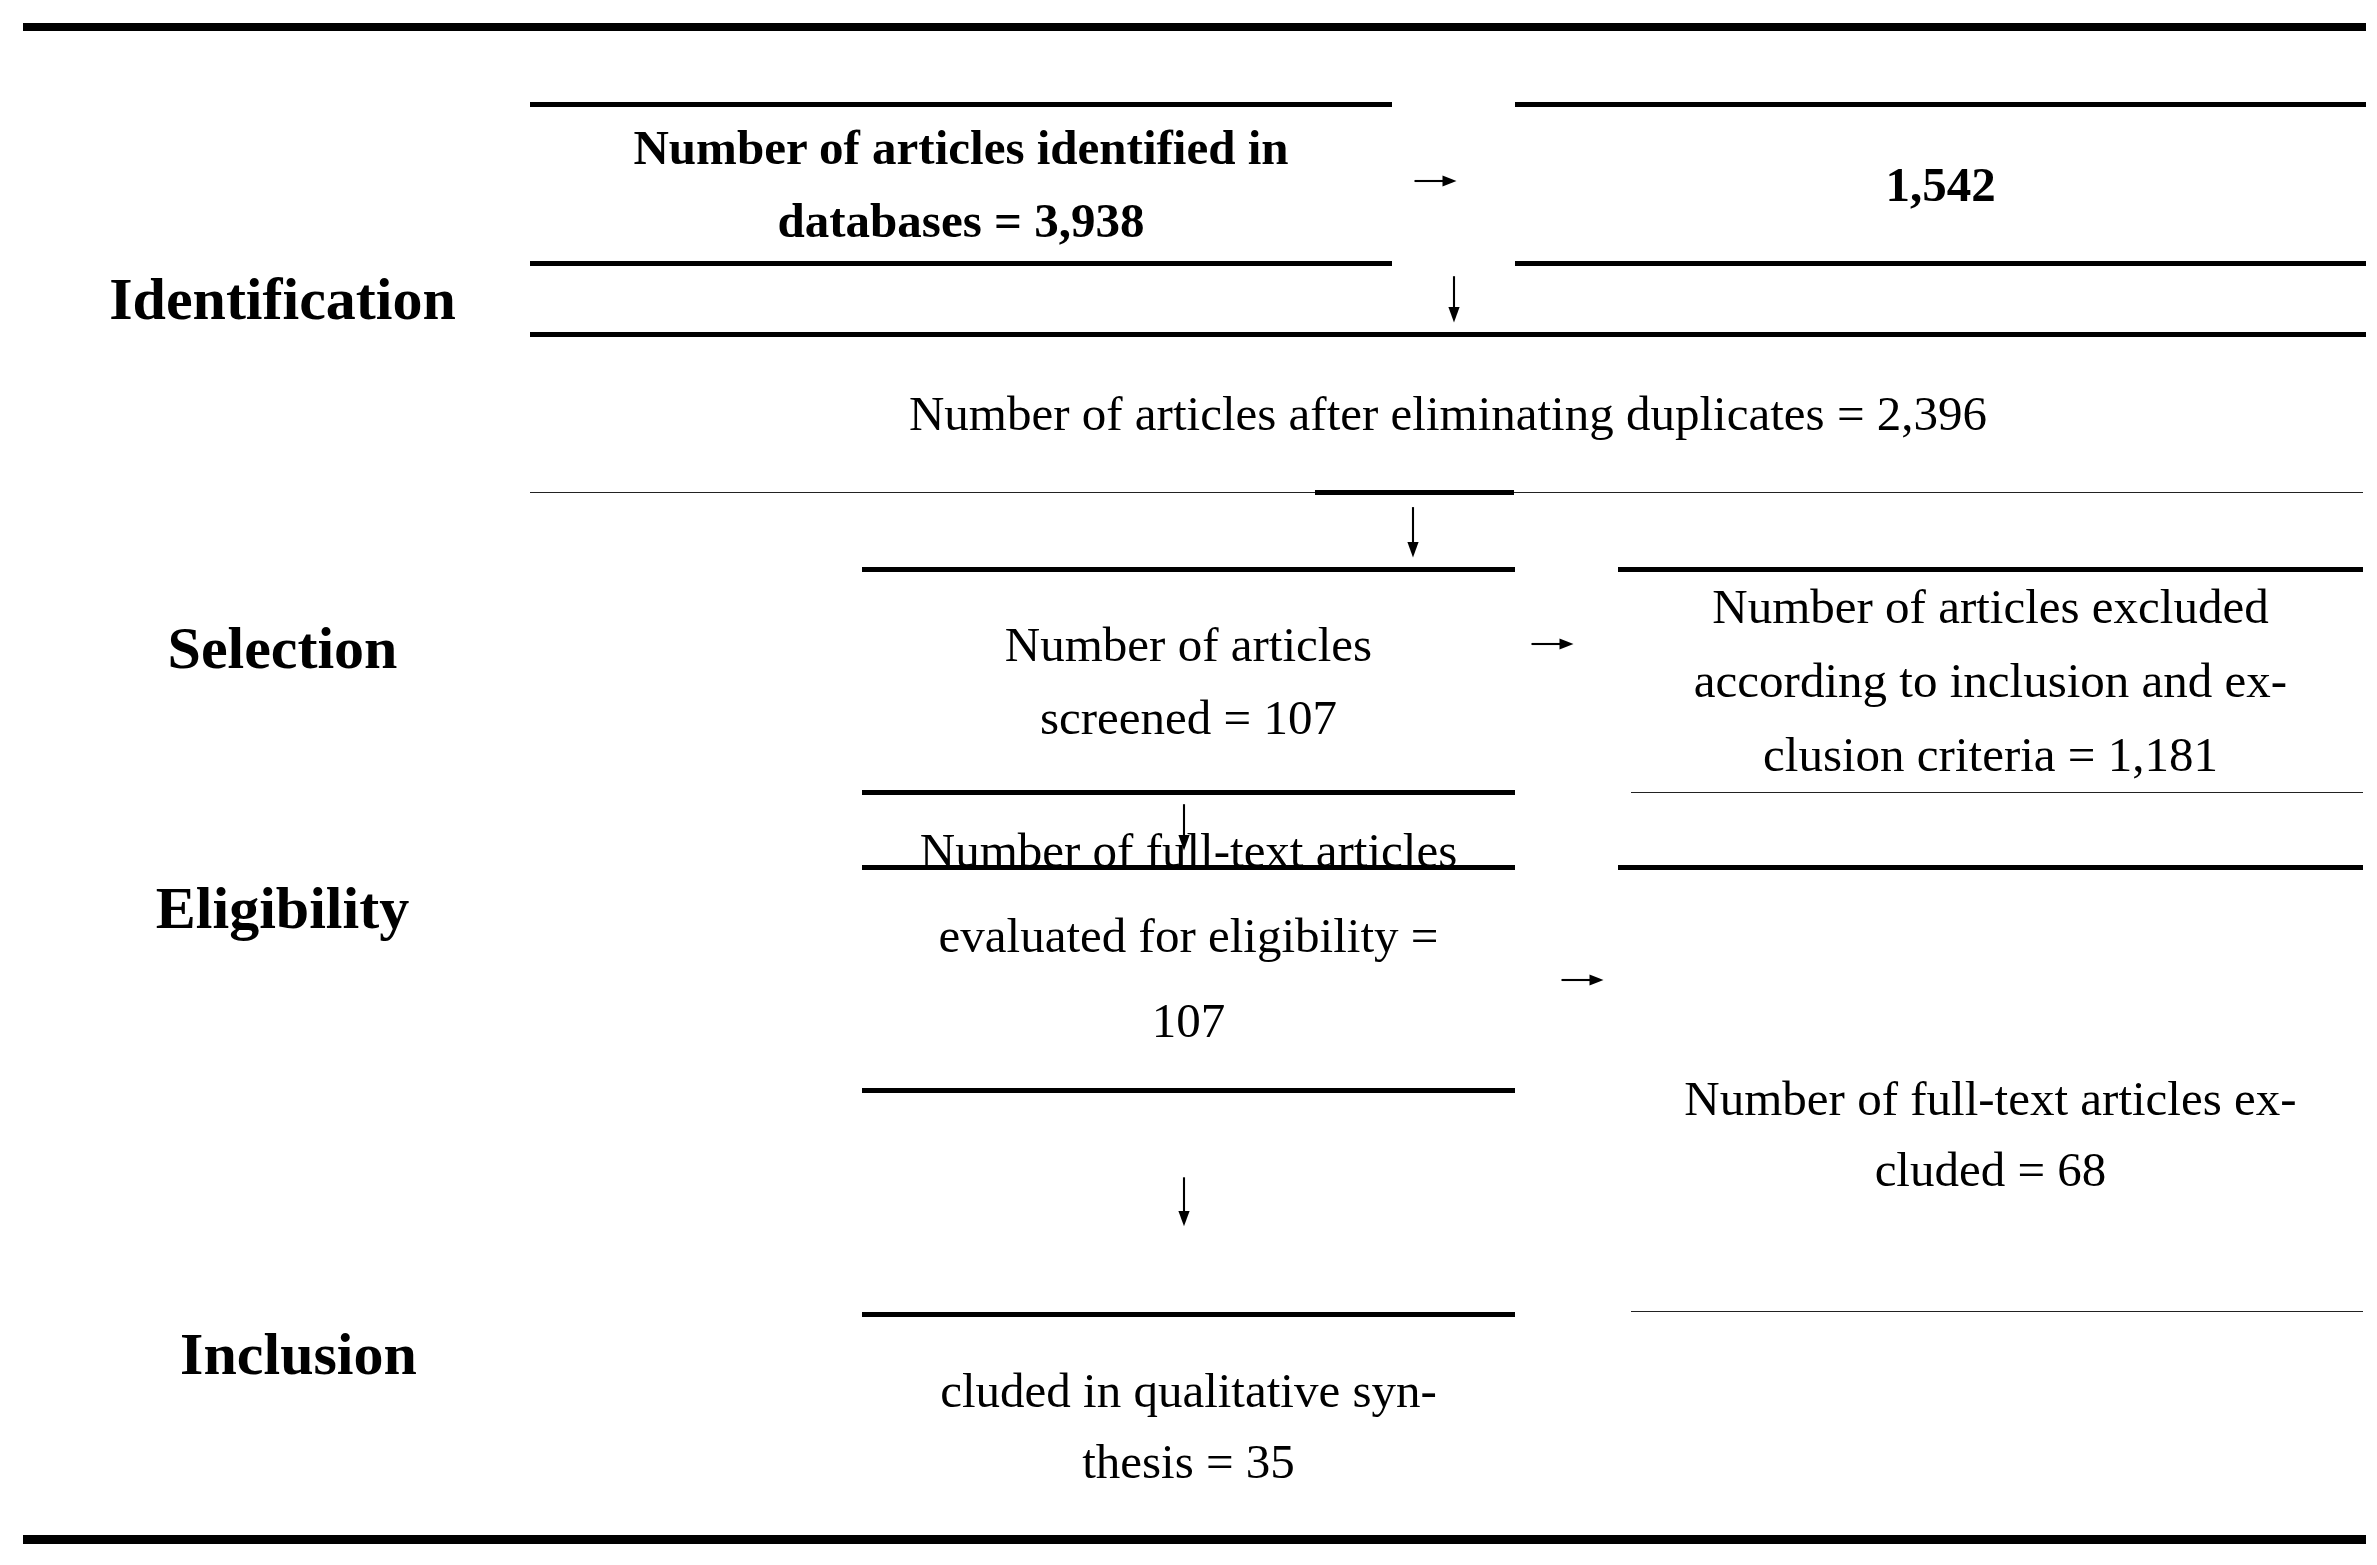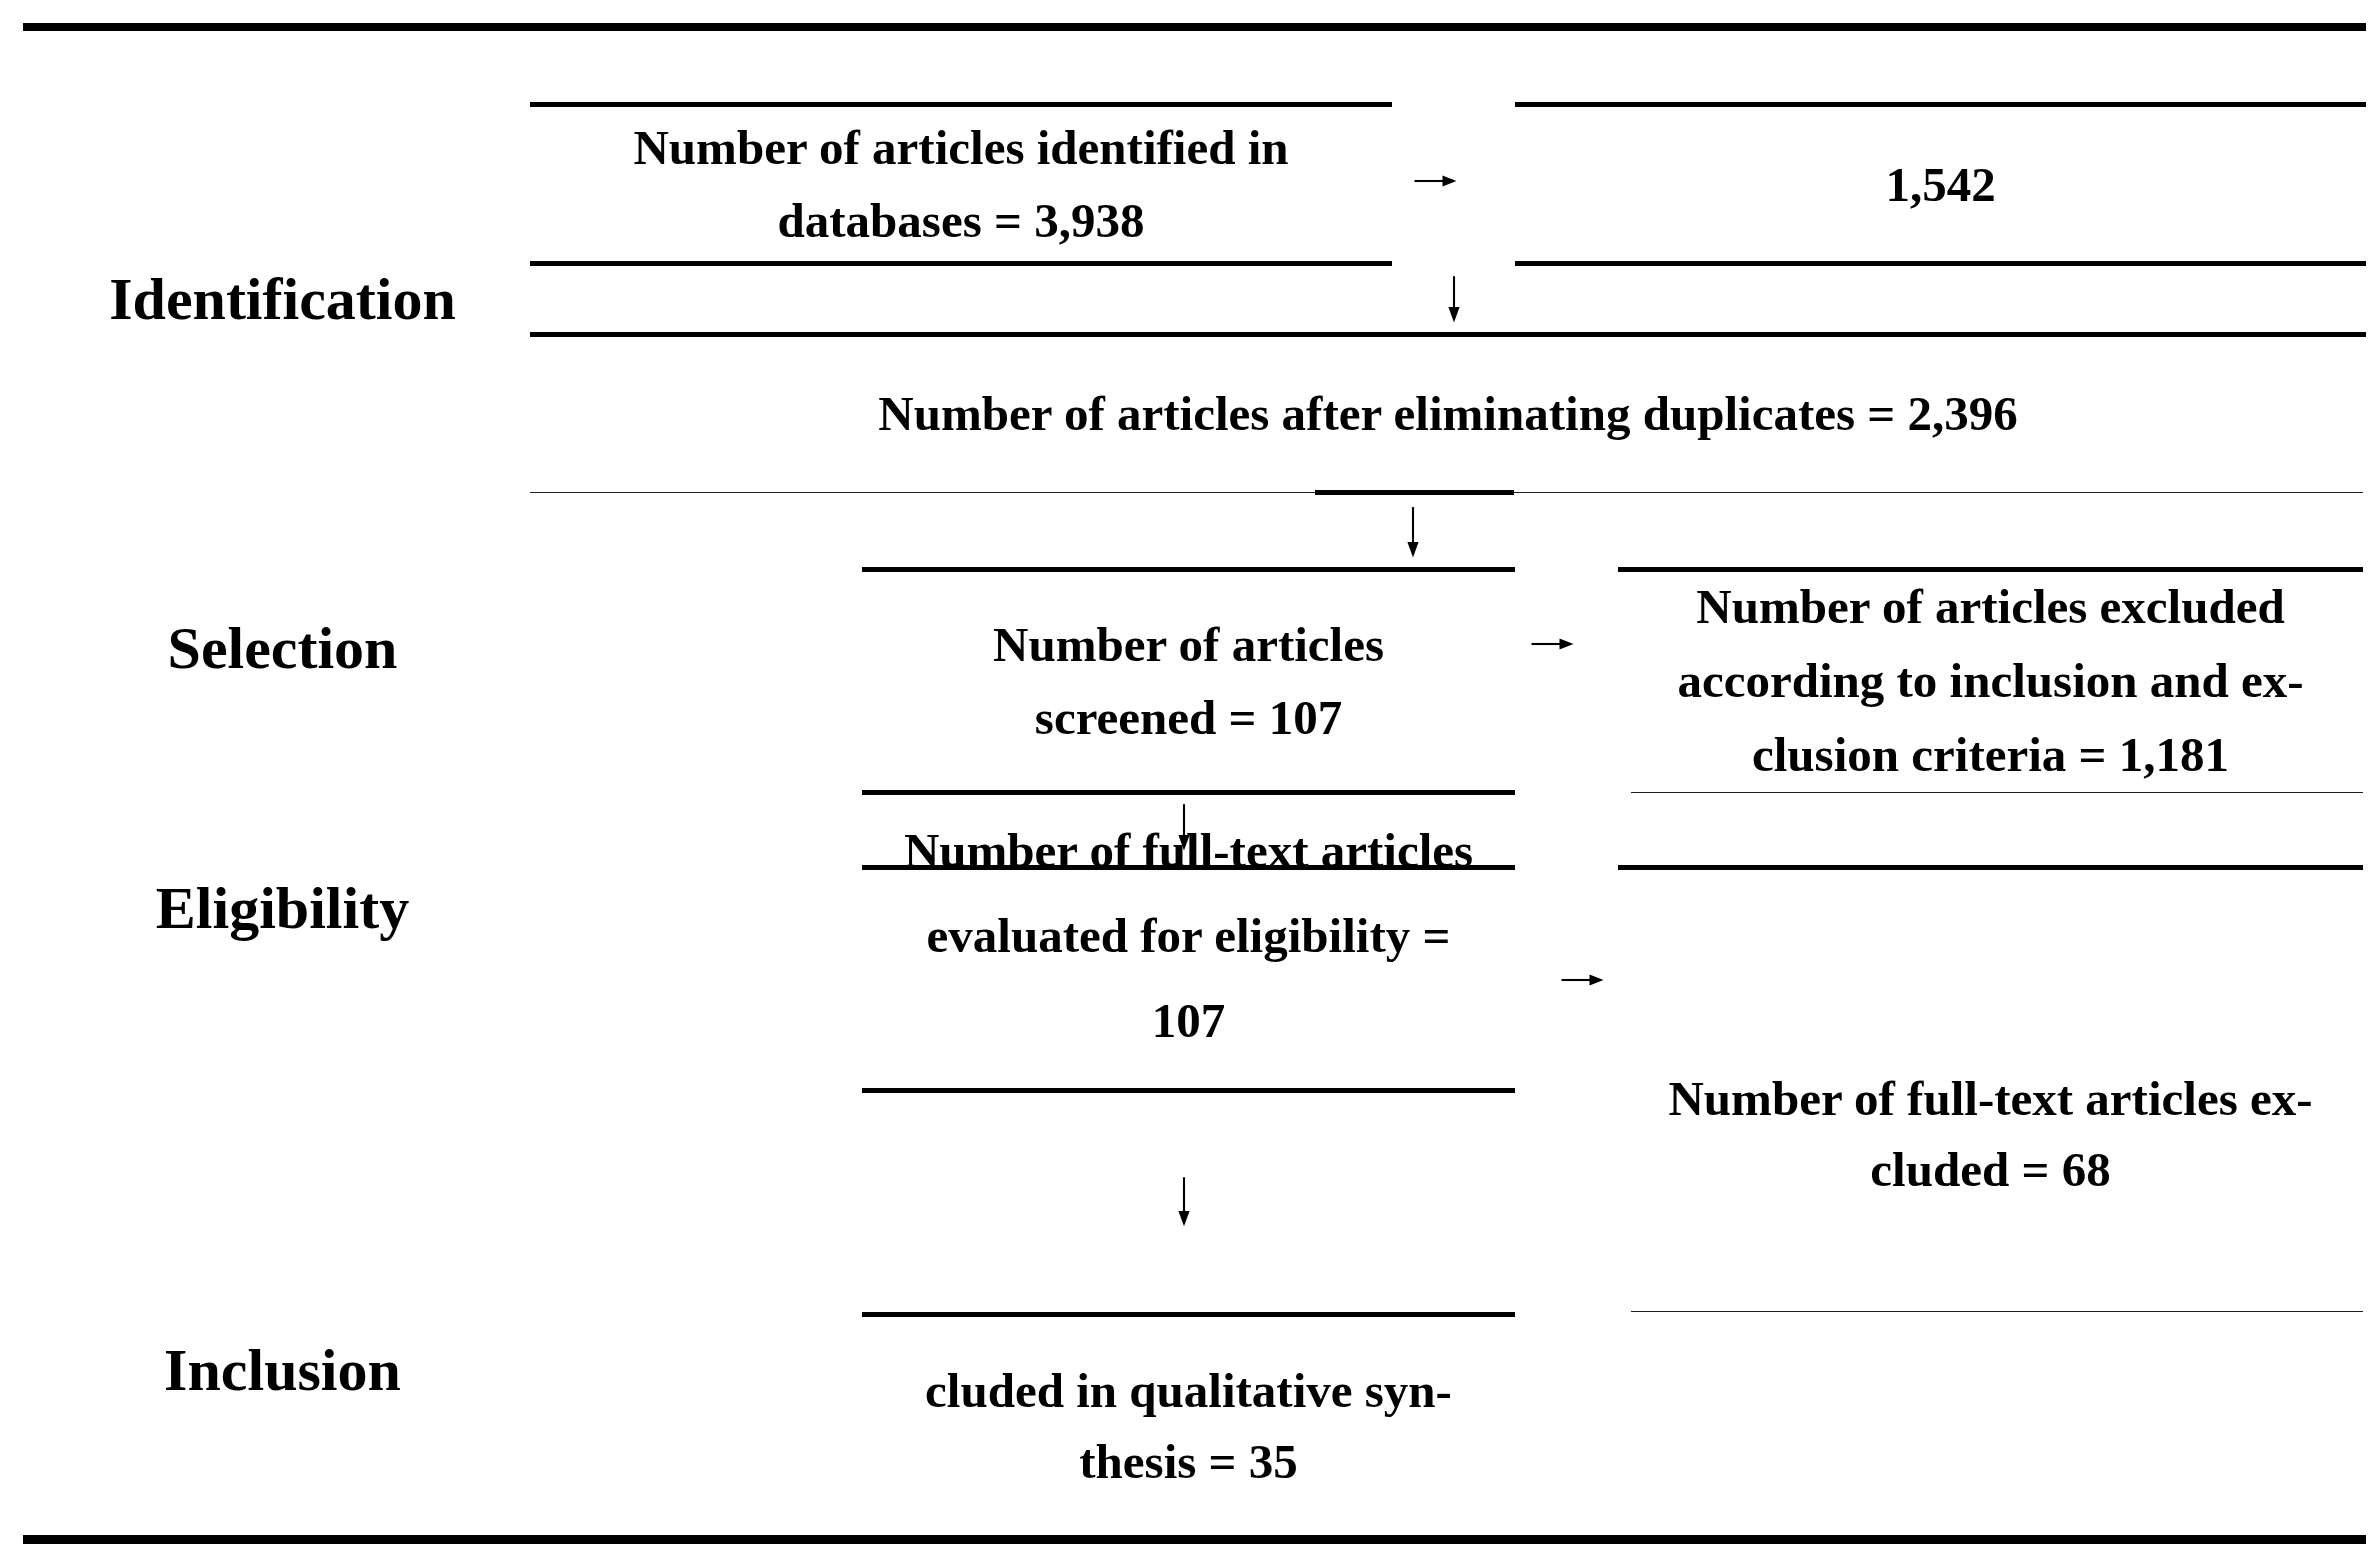--- a/index.html
+++ b/index.html
@@ -26,21 +26,20 @@
   .cell {
     position: absolute;
     display: flex;
     flex-direction: column;
     justify-content: center;
     align-items: center;
     text-align: center;
     font-size: 49px;
     line-height: 73px;
     white-space: nowrap;
-    font-weight: bold;
   }
   .cell.bold { font-weight: bold; }
   .stage-label {
     position: absolute;
     display: flex;
     justify-content: center;
     align-items: center;
     text-align: center;
     font-size: 60px;
     font-weight: bold;
@@ -80,21 +79,21 @@
   <div class="rule" style="left:862px;top:1088px; width:653px;  height:5px;"></div>
 
   <div class="rule thin" style="left:1631px;top:1311px;width:732px;height:1.4px;"></div>
   <div class="rule" style="left:862px;top:1312px; width:653px;  height:5px;"></div>
 
   <div class="rule" style="left:23px;  top:1535px; width:2343px; height:8.5px;"></div>
 
   <div class="stage-label" style="left:106px;top:264px;width:353px;height:71px;">Identification</div>
   <div class="stage-label" style="left:106px;top:613px;width:353px;height:71px;">Selection</div>
   <div class="stage-label" style="left:106px;top:873px;width:353px;height:71px;">Eligibility</div>
-  <div class="stage-label" style="left:106px;top:1319px;width:353px;height:71px;margin-top:16px;">Inclusion</div>
+  <div class="stage-label" style="left:122px;top:1319px;width:353px;height:71px;">Inclusion</div>
 
   <div class="cell bold" style="left:530px;top:104px;width:862px;height:160px;">
     <div>Number of articles identified in</div>
     <div>databases = 3,938</div>
   </div>
 
   <div class="cell bold" style="left:1515px;top:104px;width:851px;height:160px;">
     <div>1,542</div>
   </div>
 

